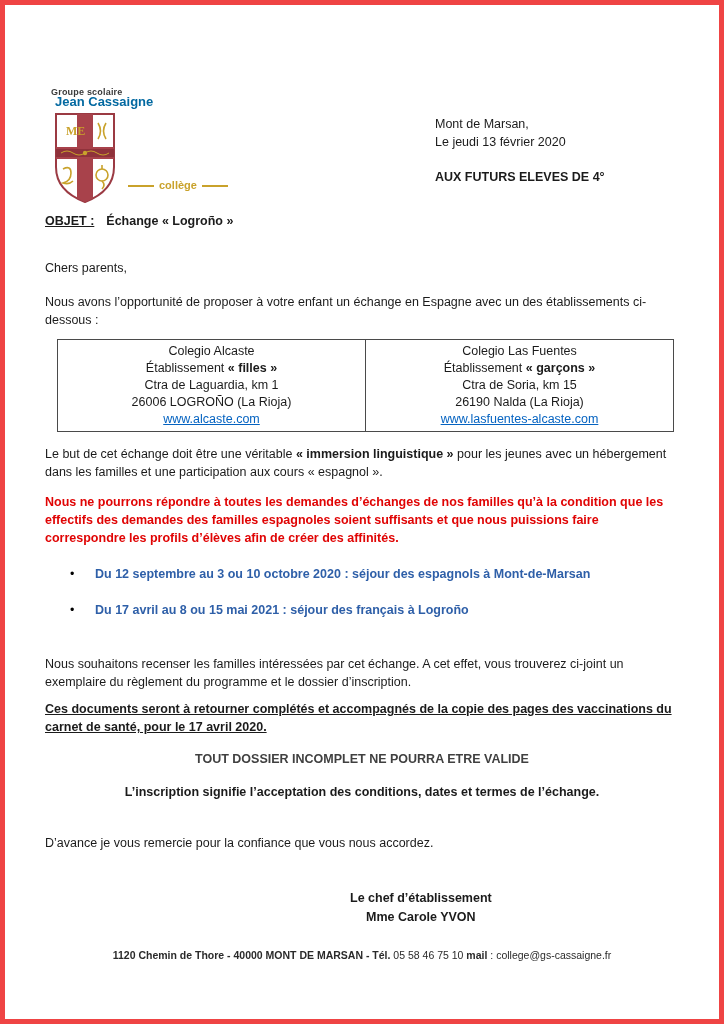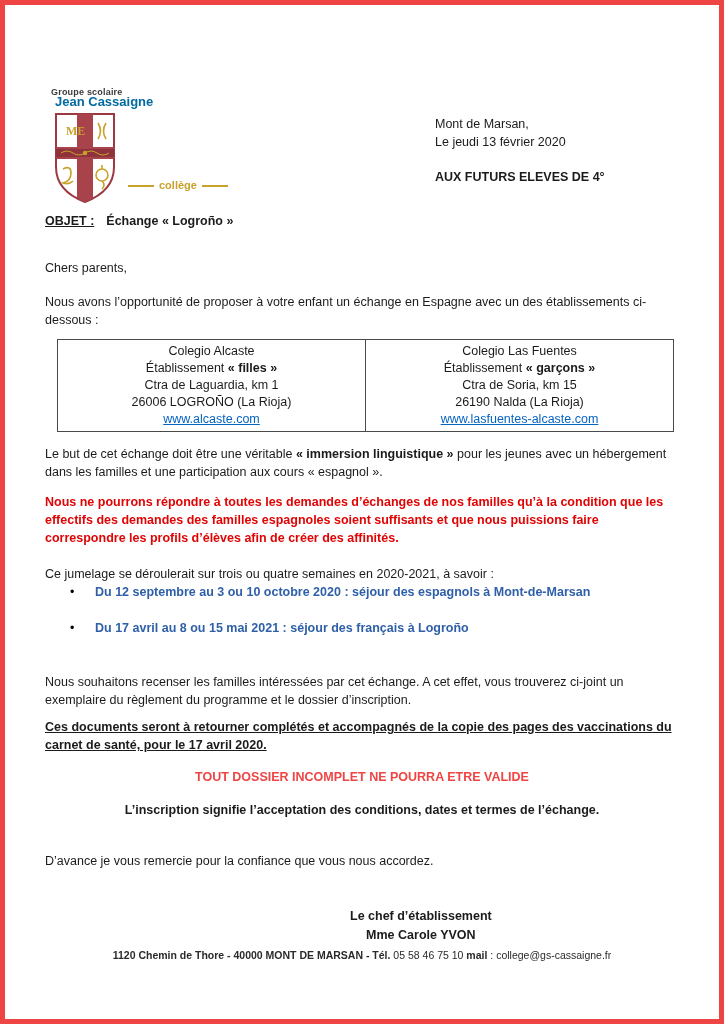--- a/index.html
+++ b/index.html
@@ -30,21 +30,21 @@
   .school-link { color:#0563c1; text-decoration:underline; cursor:pointer; }
   .purpose { margin:0 0 12px 0; }
   .warning { margin:0 0 18px 0; font-weight:bold; color:#e00404; }
   .schedule-intro { margin:0; }
   ul.schedule { list-style:none; margin:0 0 36px 0; padding:0; }
   ul.schedule li { position:relative; padding-left:50px; font-weight:bold; color:#2e5fa8; }
   ul.schedule li + li { margin-top:18px; }
   ul.schedule .bullet-dot { position:absolute; left:25px; top:0; color:#000; font-weight:normal; }
   .recensement { margin:0 0 9px 0; }
   .documents { margin:0 0 14px 0; font-weight:bold; text-decoration:underline; }
-  .invalid-notice { margin:0 0 15px 0; text-align:center; font-weight:bold; color:#ef4444; }
+  .invalid-notice { margin:0 0 15px 0; text-align:center; font-weight:bold; color:#404040; }
   .acceptance { margin:0 0 33px 0; text-align:center; font-weight:bold; }
   .closing { margin:0 0 0 0; }
   .signature { margin:37px 0 0 305px; width:max-content; text-align:center; font-weight:bold; line-height:19px; }
   
   .footer { position:absolute; left:0; right:0; top:944px; text-align:center; font-size:10.5px; color:#2a2a2a; }
   .footer b { font-weight:bold; }
 </style>
 </head>
 <body>
 
@@ -108,21 +108,20 @@
             <div><a class="school-link">www.lasfuentes-alcaste.com</a></div>
           </td>
         </tr>
       </tbody>
     </table>
 
     <p class="purpose"><span>Le but de cet échange doit être une véritable </span><b>« immersion linguistique »</b><span> pour les jeunes avec un hébergement dans les familles et une participation aux cours « espagnol ».</span></p>
 
     <p class="warning">Nous ne pourrons répondre à toutes les demandes d’échanges de nos familles qu’à la condition que les effectifs des demandes des familles espagnoles soient suffisants et que nous puissions faire correspondre les profils d’élèves afin de créer des affinités.</p>
 
-    <p class="schedule-intro">Ce jumelage se déroulerait sur trois ou quatre semaines en 2020-2021, à savoir :</p>
     <ul class="schedule">
       <li><span class="bullet-dot">•</span><span>Du 12 septembre au 3 ou 10 octobre 2020 : séjour des espagnols à Mont-de-Marsan</span></li>
       <li><span class="bullet-dot">•</span><span>Du 17 avril au 8 ou 15 mai 2021 : séjour des français à Logroño</span></li>
     </ul>
 
     <p class="recensement">Nous souhaitons recenser les familles intéressées par cet échange. A cet effet, vous trouverez ci-joint un exemplaire du règlement du programme et le dossier d’inscription.</p>
 
     <p class="documents">Ces documents seront à retourner complétés et accompagnés de la copie des pages des vaccinations du carnet de santé, pour le 17 avril 2020.</p>
 
     <p class="invalid-notice">TOUT DOSSIER INCOMPLET NE POURRA ETRE VALIDE</p>

